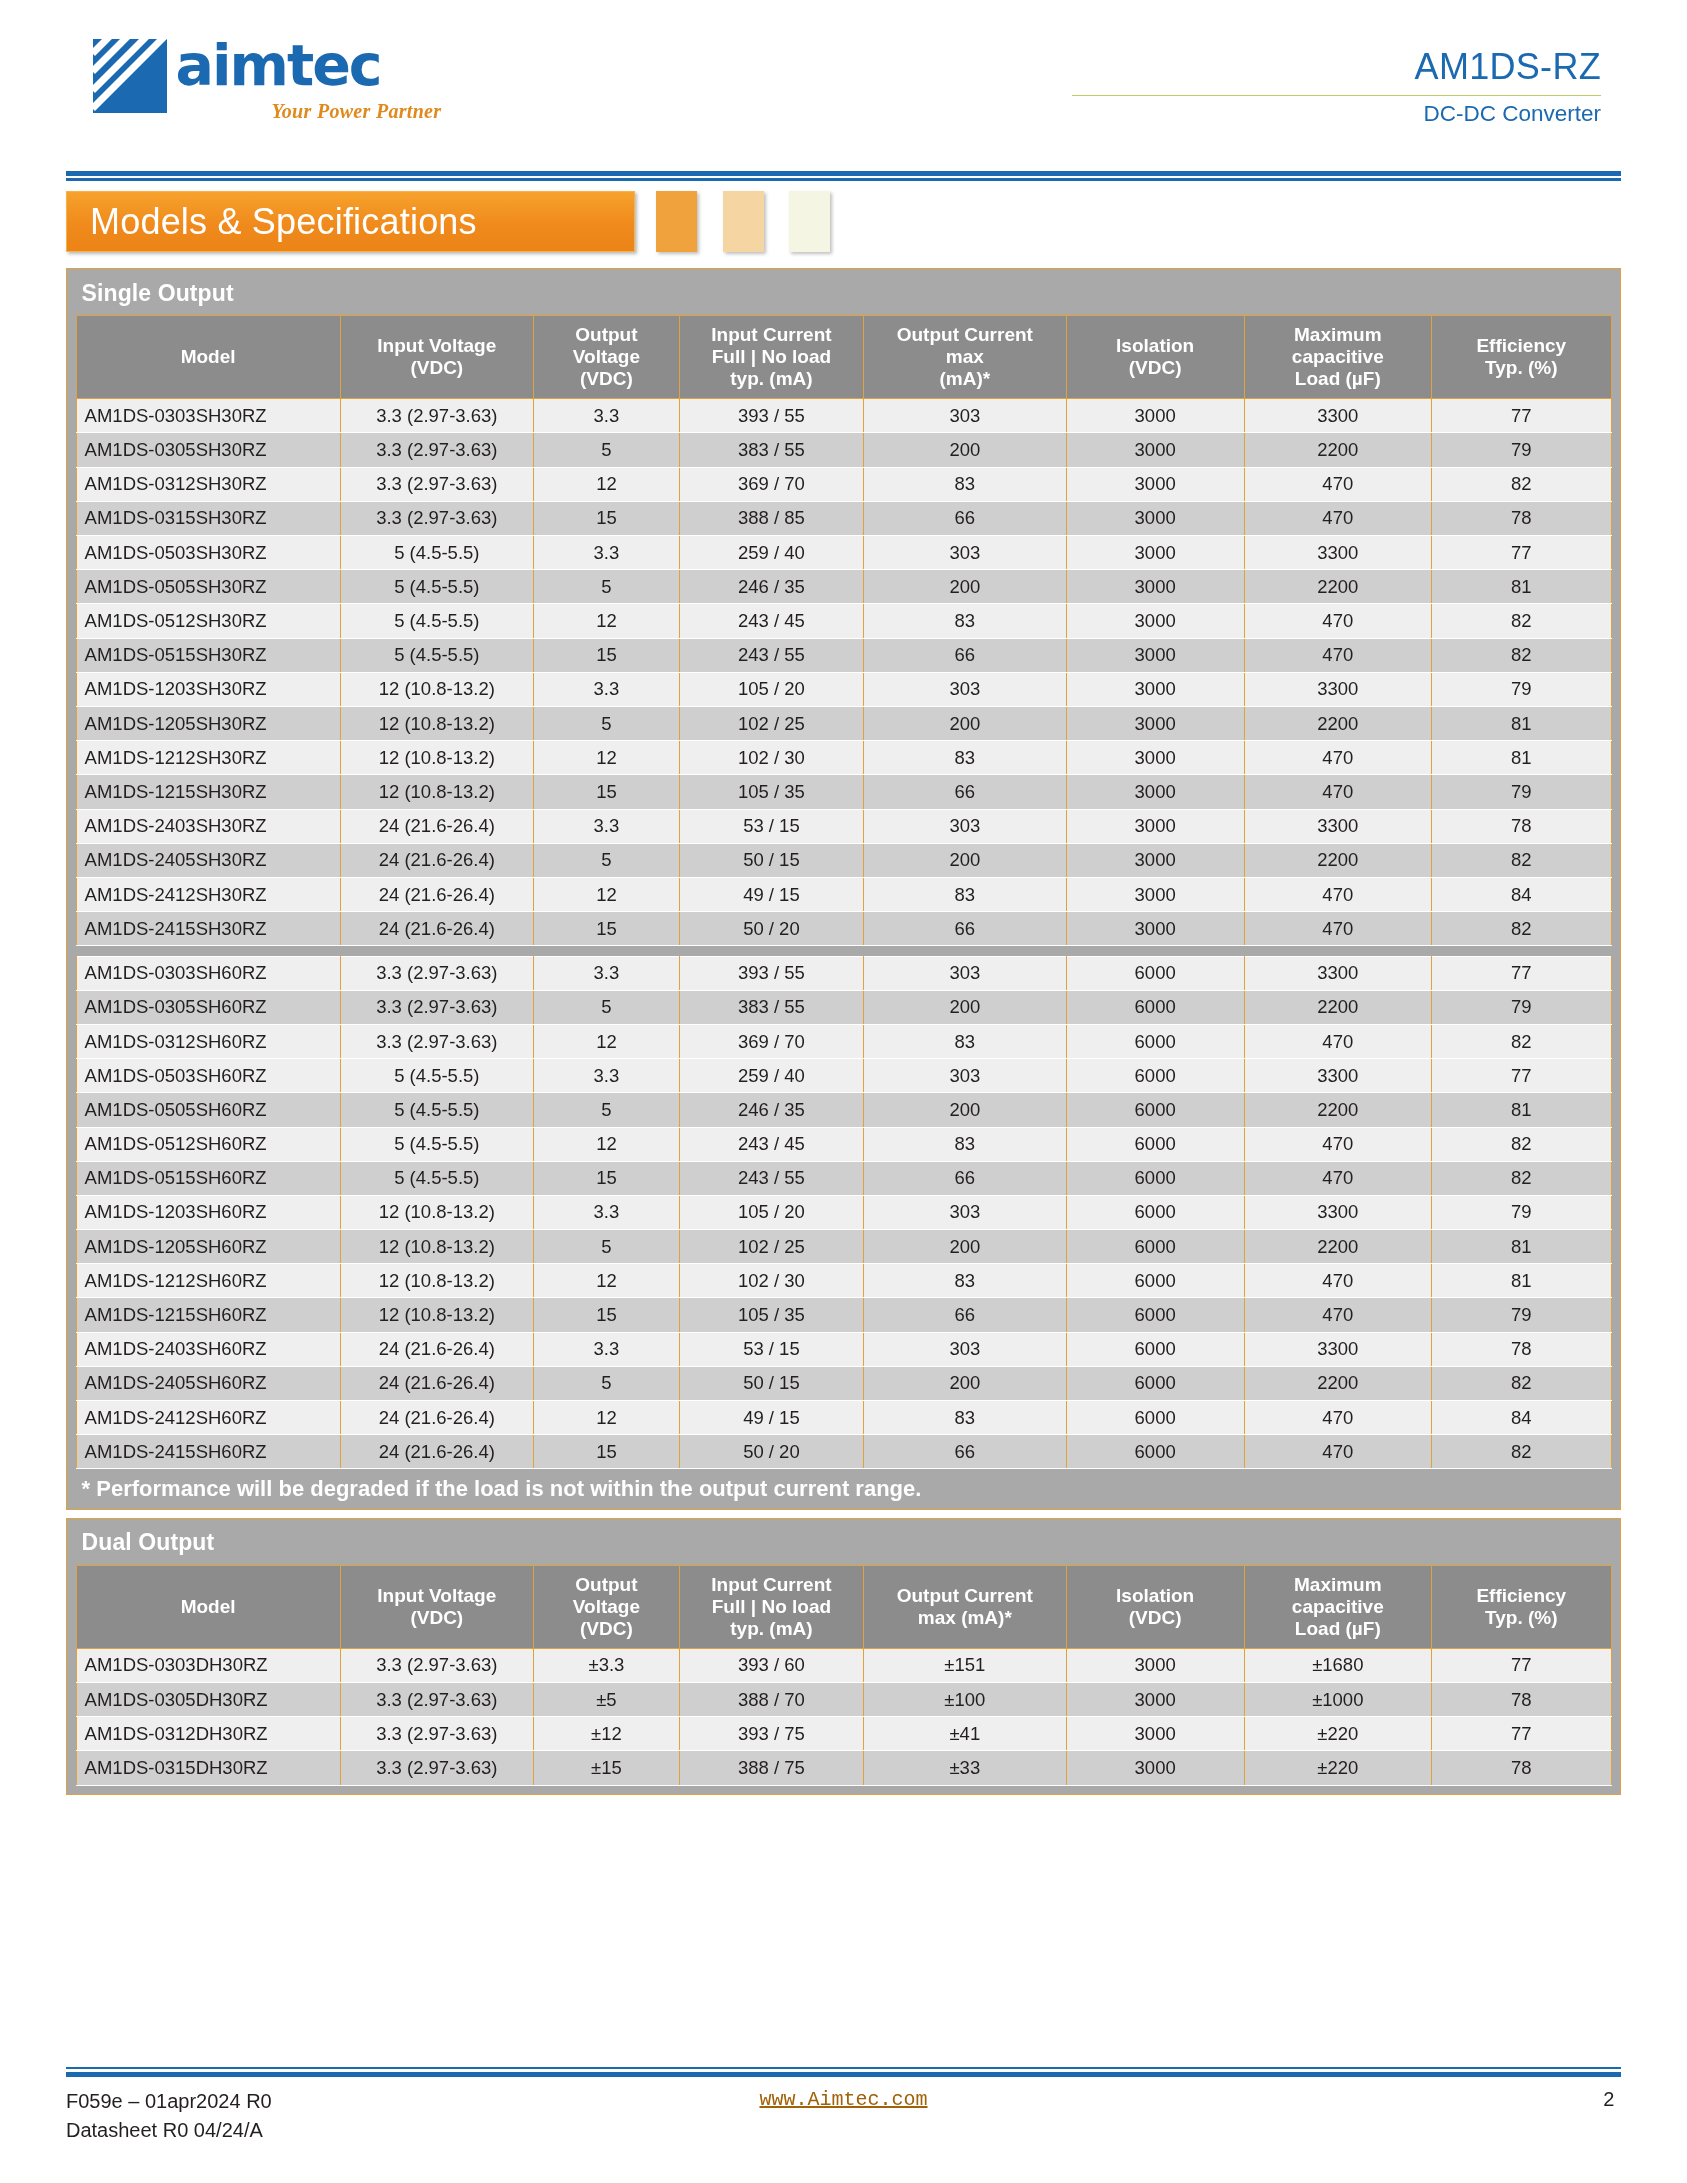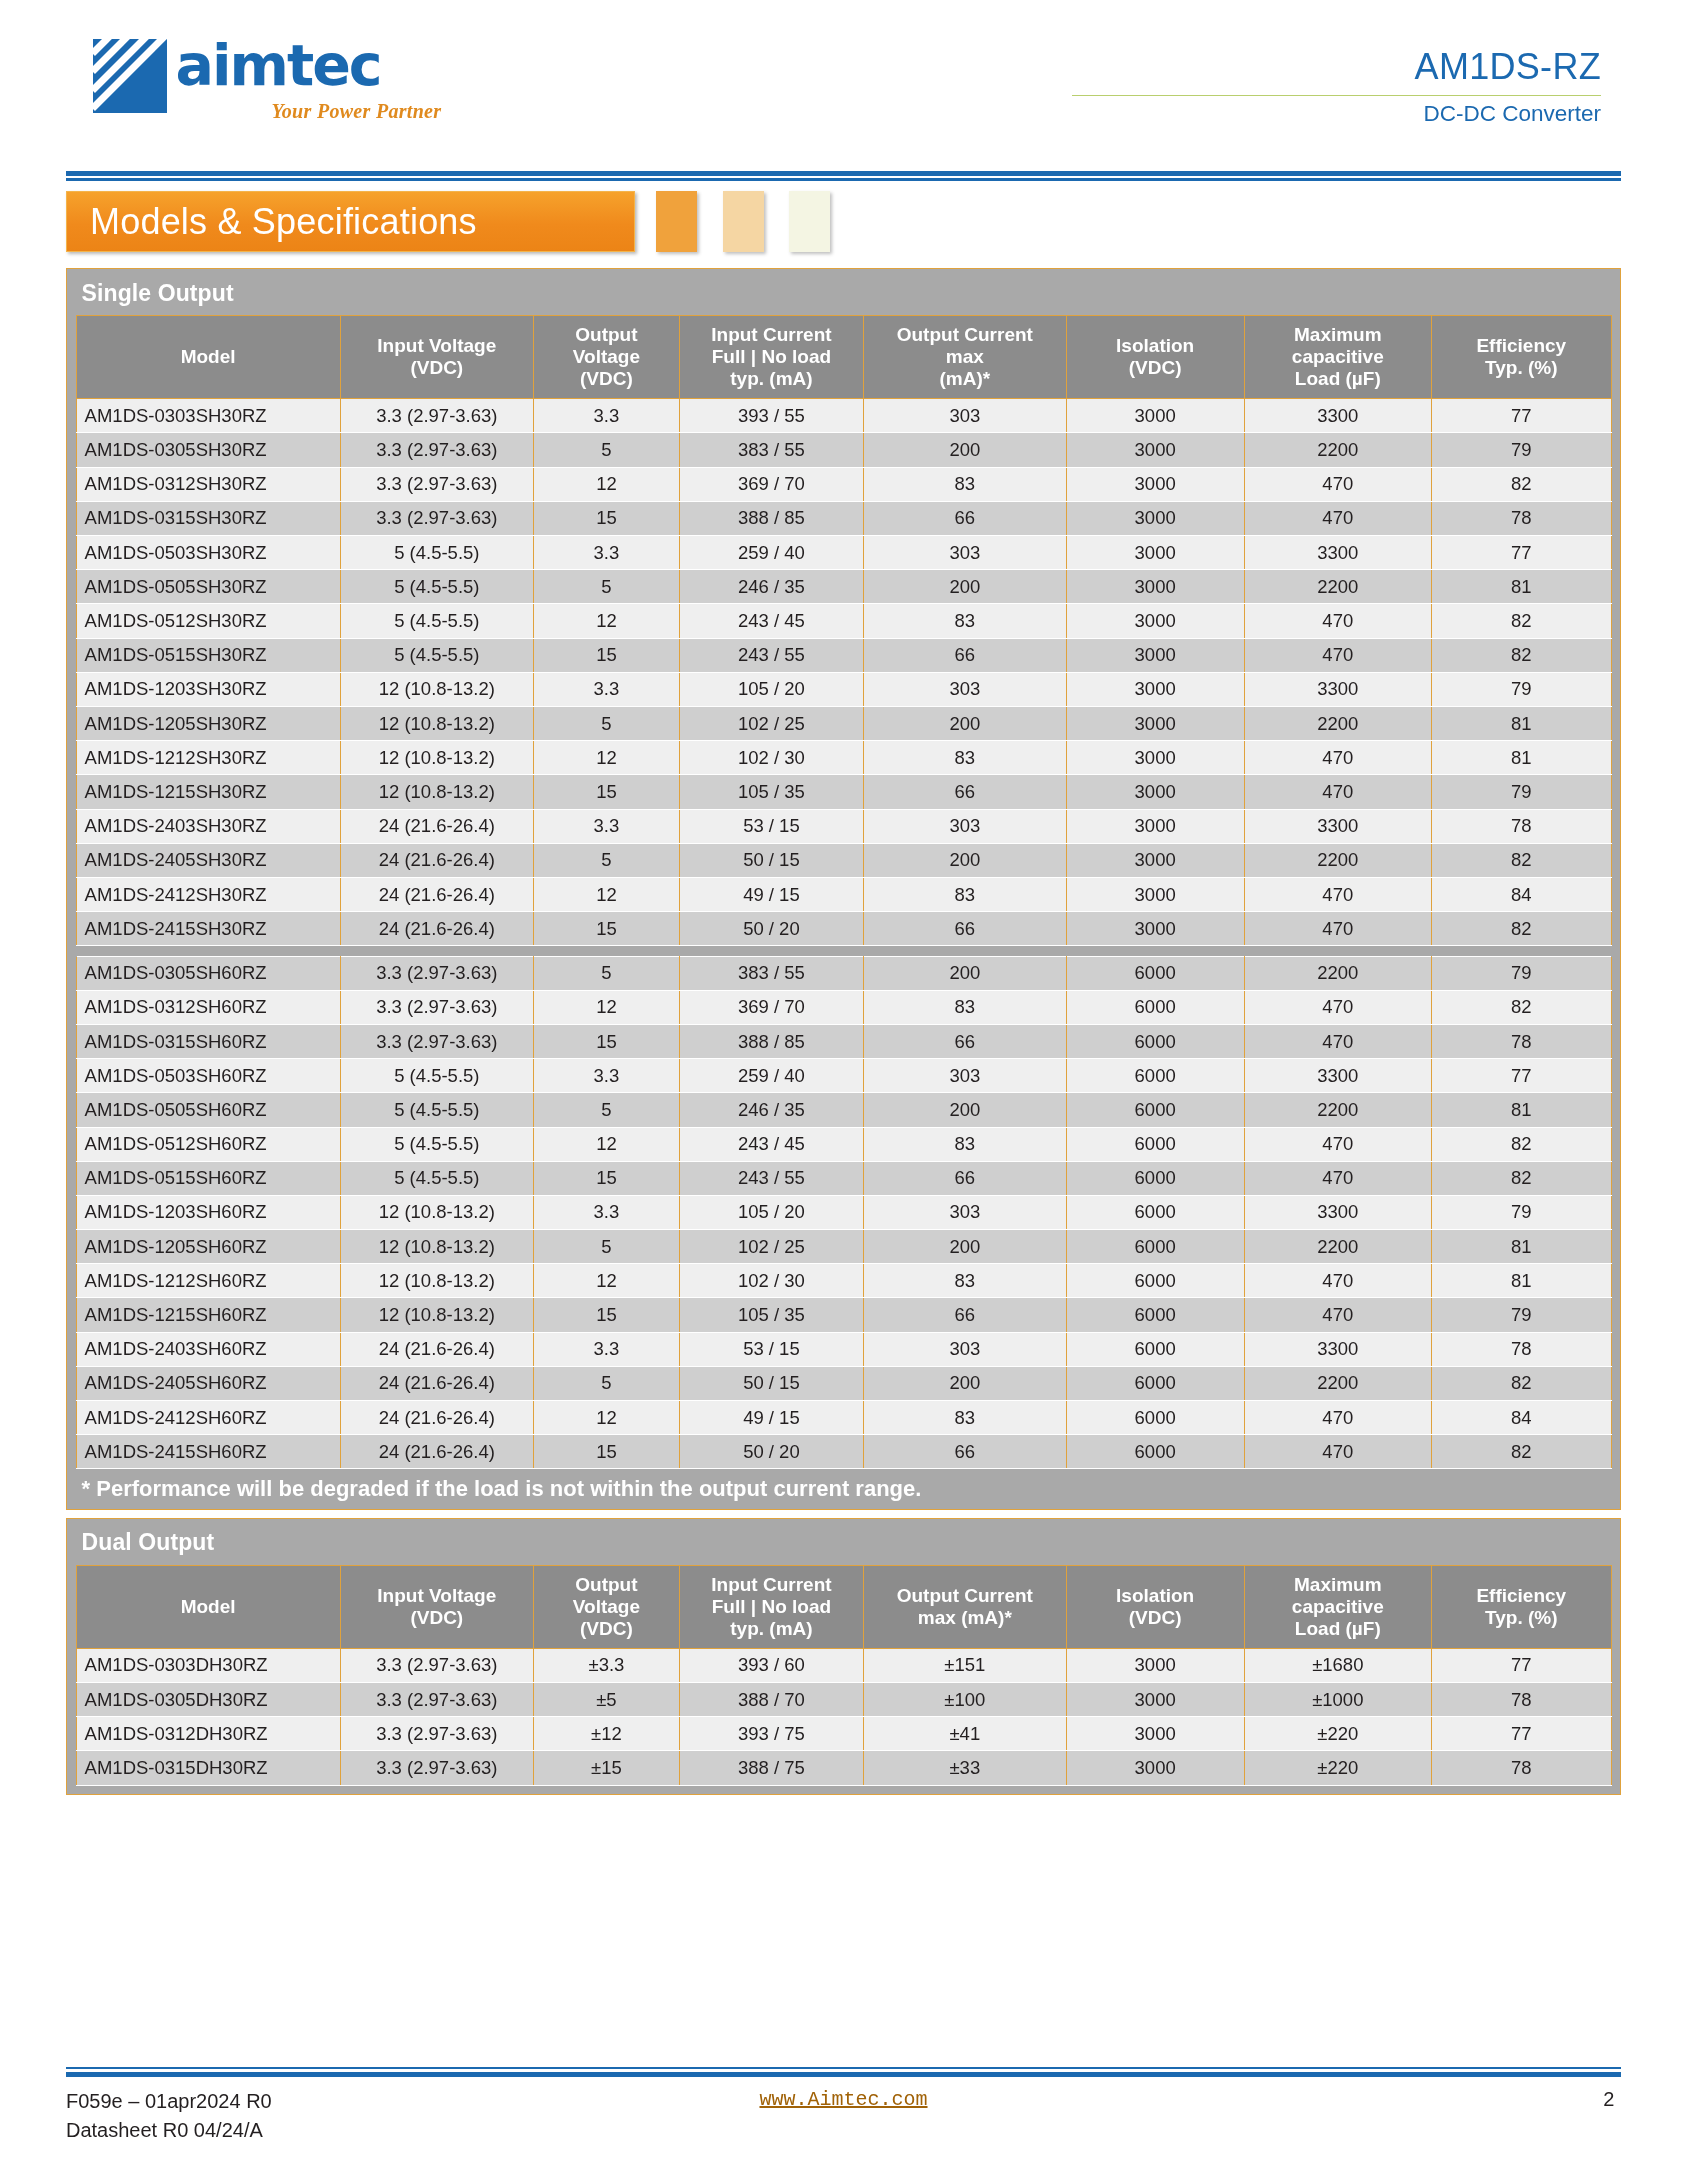--- a/index.html
+++ b/index.html
@@ -526,49 +526,49 @@
             <td>15</td>
             <td>50 / 20</td>
             <td>66</td>
             <td>3000</td>
             <td>470</td>
             <td>82</td>
           </tr>
           <tr class="spacer-row">
             <td colspan="8"></td>
           </tr>
+          <tr class="odd">
+            <td class="model">AM1DS-0303SH60RZ</td>
+            <td>3.3 (2.97-3.63)</td>
+            <td>3.3</td>
+            <td>393 / 55</td>
+            <td>303</td>
+            <td>6000</td>
+            <td>3300</td>
+            <td>77</td>
+          </tr>
           <tr class="even">
             <td class="model">AM1DS-0305SH60RZ</td>
             <td>3.3 (2.97-3.63)</td>
             <td>5</td>
             <td>383 / 55</td>
             <td>200</td>
             <td>6000</td>
             <td>2200</td>
             <td>79</td>
           </tr>
           <tr class="odd">
             <td class="model">AM1DS-0312SH60RZ</td>
             <td>3.3 (2.97-3.63)</td>
             <td>12</td>
             <td>369 / 70</td>
             <td>83</td>
             <td>6000</td>
             <td>470</td>
             <td>82</td>
-          </tr>
-          <tr class="even">
-            <td class="model">AM1DS-0315SH60RZ</td>
-            <td>3.3 (2.97-3.63)</td>
-            <td>15</td>
-            <td>388 / 85</td>
-            <td>66</td>
-            <td>6000</td>
-            <td>470</td>
-            <td>78</td>
           </tr>
           <tr class="odd">
             <td class="model">AM1DS-0503SH60RZ</td>
             <td>5 (4.5-5.5)</td>
             <td>3.3</td>
             <td>259 / 40</td>
             <td>303</td>
             <td>6000</td>
             <td>3300</td>
             <td>77</td>

